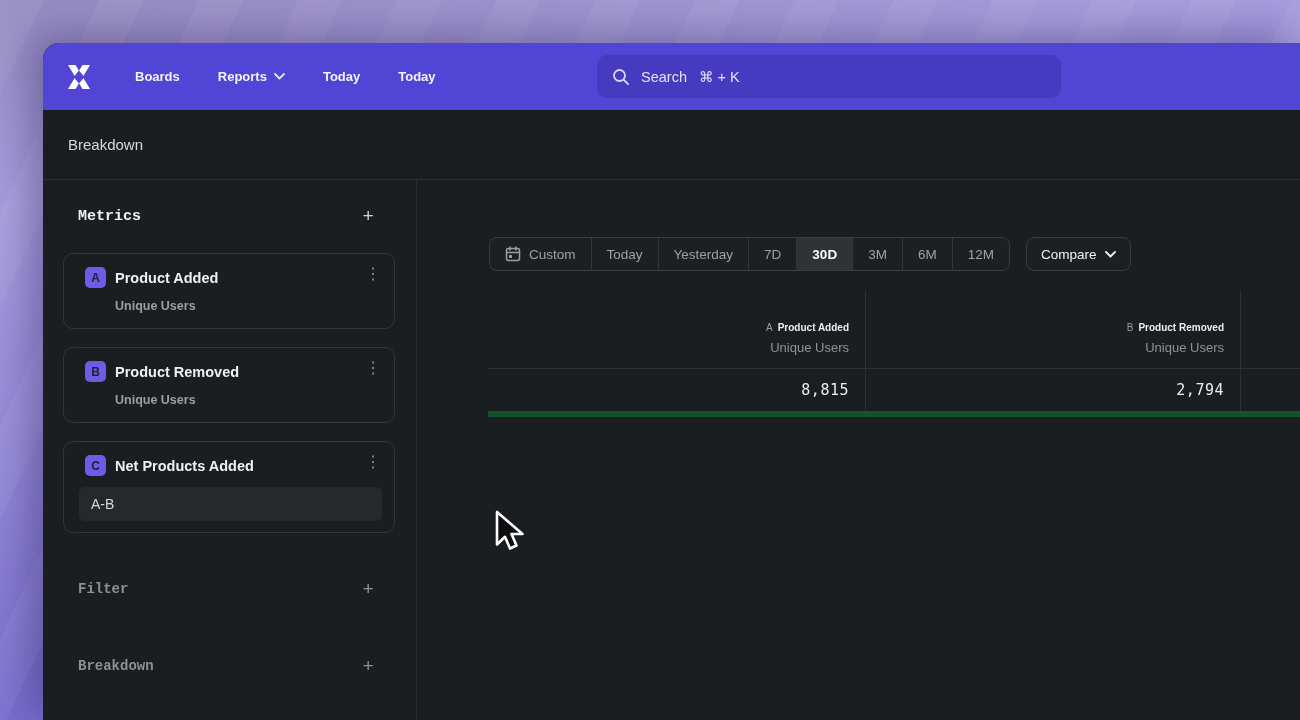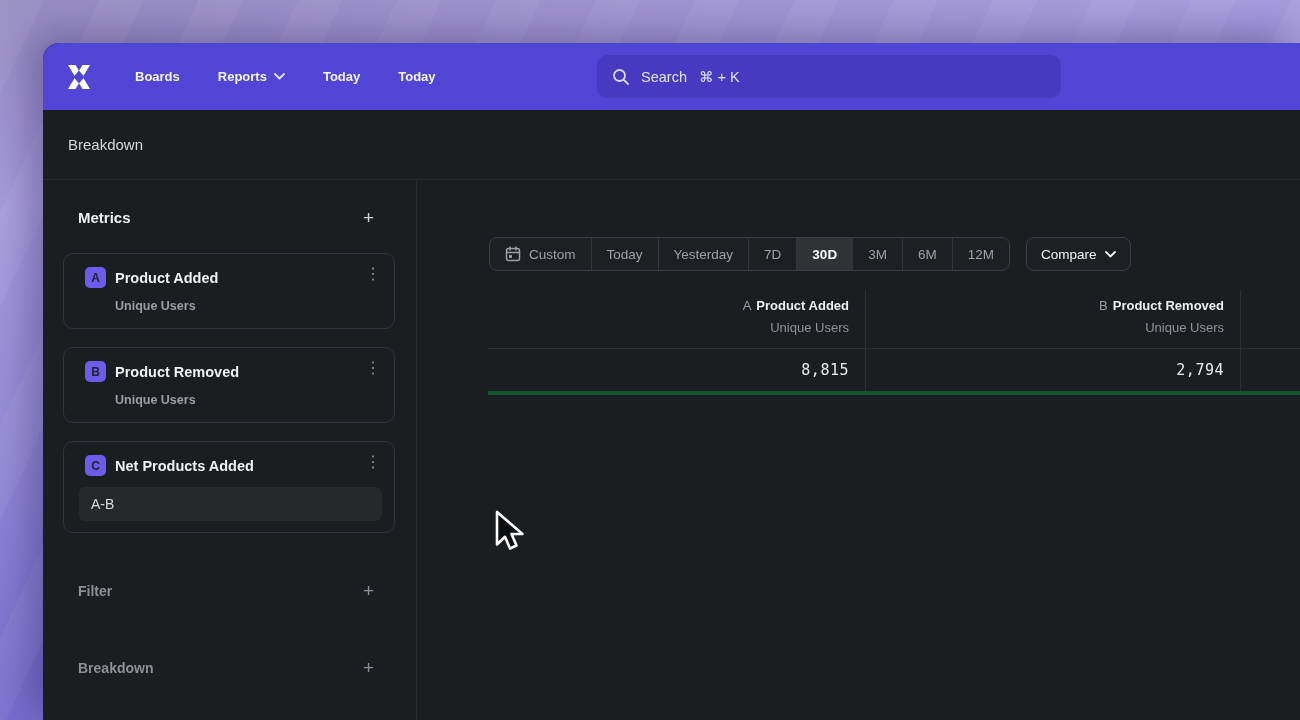--- a/index.html
+++ b/index.html
@@ -35,21 +35,21 @@
     height:70px; border-bottom:1px solid #2a2d30;
     display:flex; align-items:center; padding-left:25px;
   }
   .page-title { font-size:15px; color:#d7d9db; font-weight:400; }
   
   .content { display:flex; height:540px; }
   .sidebar { width:374px; border-right:1px solid #2a2d30; padding-top:28px; }
   .main { flex:1; position:relative; }
   
   .side-row {
-    margin:0 42px 0 35px; display:flex; justify-content:space-between; align-items:center;
+    margin:0 42px 0 35px; display:flex; justify-content:space-between; font-family:Liberation Mono, monospace;
   }
   .side-row .label-strong { font-size:15px; font-weight:700; color:#eef0f2; }
   .side-row .label-dim { font-size:14px; font-weight:600; color:#8d9094; }
   .plus { font-size:19px; font-weight:400; color:#cfd2d5; cursor:pointer; line-height:1; }
   .plus.dim { color:#8d9094; }
   .metric-card {
     margin:26px 22px 0 20px; width:332px; border:1px solid #323539; border-radius:10px;
     position:relative; padding:13px 14px 0 21px;
   }
   .metric-card + .metric-card { margin-top:18px; }
@@ -85,26 +85,26 @@
   .segment.active { background:#303235; color:#fafbfb; font-weight:700; }
   .compare-btn {
     height:34px; border:1px solid #393c40; border-radius:8px; background:#1d2023;
     display:flex; align-items:center; gap:9px; padding:0 14px;
     color:#f2f3f5; font-weight:400; font-size:13.5px; cursor:pointer;
   }
   
   .table { position:absolute; left:71px; top:110px; right:0; }
   .trow { display:flex; }
   .thead { border-bottom:1px solid #2d3033; }
-  .tvals { border-bottom:4px solid #14532d; }
+  .tvals { border-bottom:6px solid #14532d; }
   .c1 { width:377px; }
   .c2 { width:375px; border-left:1px solid #2d3033;text-align:center; }
   .c3 { flex:1; border-left:1px solid #2d3033; }
   .hcell { padding:8px 16px 13px; text-align:right; }
-  .hname { font-size:13px; color:#eceef0; font-weight:700; }
+  .hname { font-size:10px; color:#eceef0; font-weight:700;margin-top:24px; }
   .hletter { color:#9a9ea2; font-weight:400; margin-right:5px; }
   .hsub { margin-top:7px; font-size:13px; color:#8f9296; }
   .vcell {
     height:42px; display:flex; align-items:center; justify-content:flex-end;
     padding-right:16px; font-family:"DejaVu Sans Mono", monospace;
     font-size:15px; color:#e9ebed; letter-spacing:0.5px;
   }
   
   .cursor { position:absolute; left:490px; top:508px; pointer-events:none; }
 </style>

